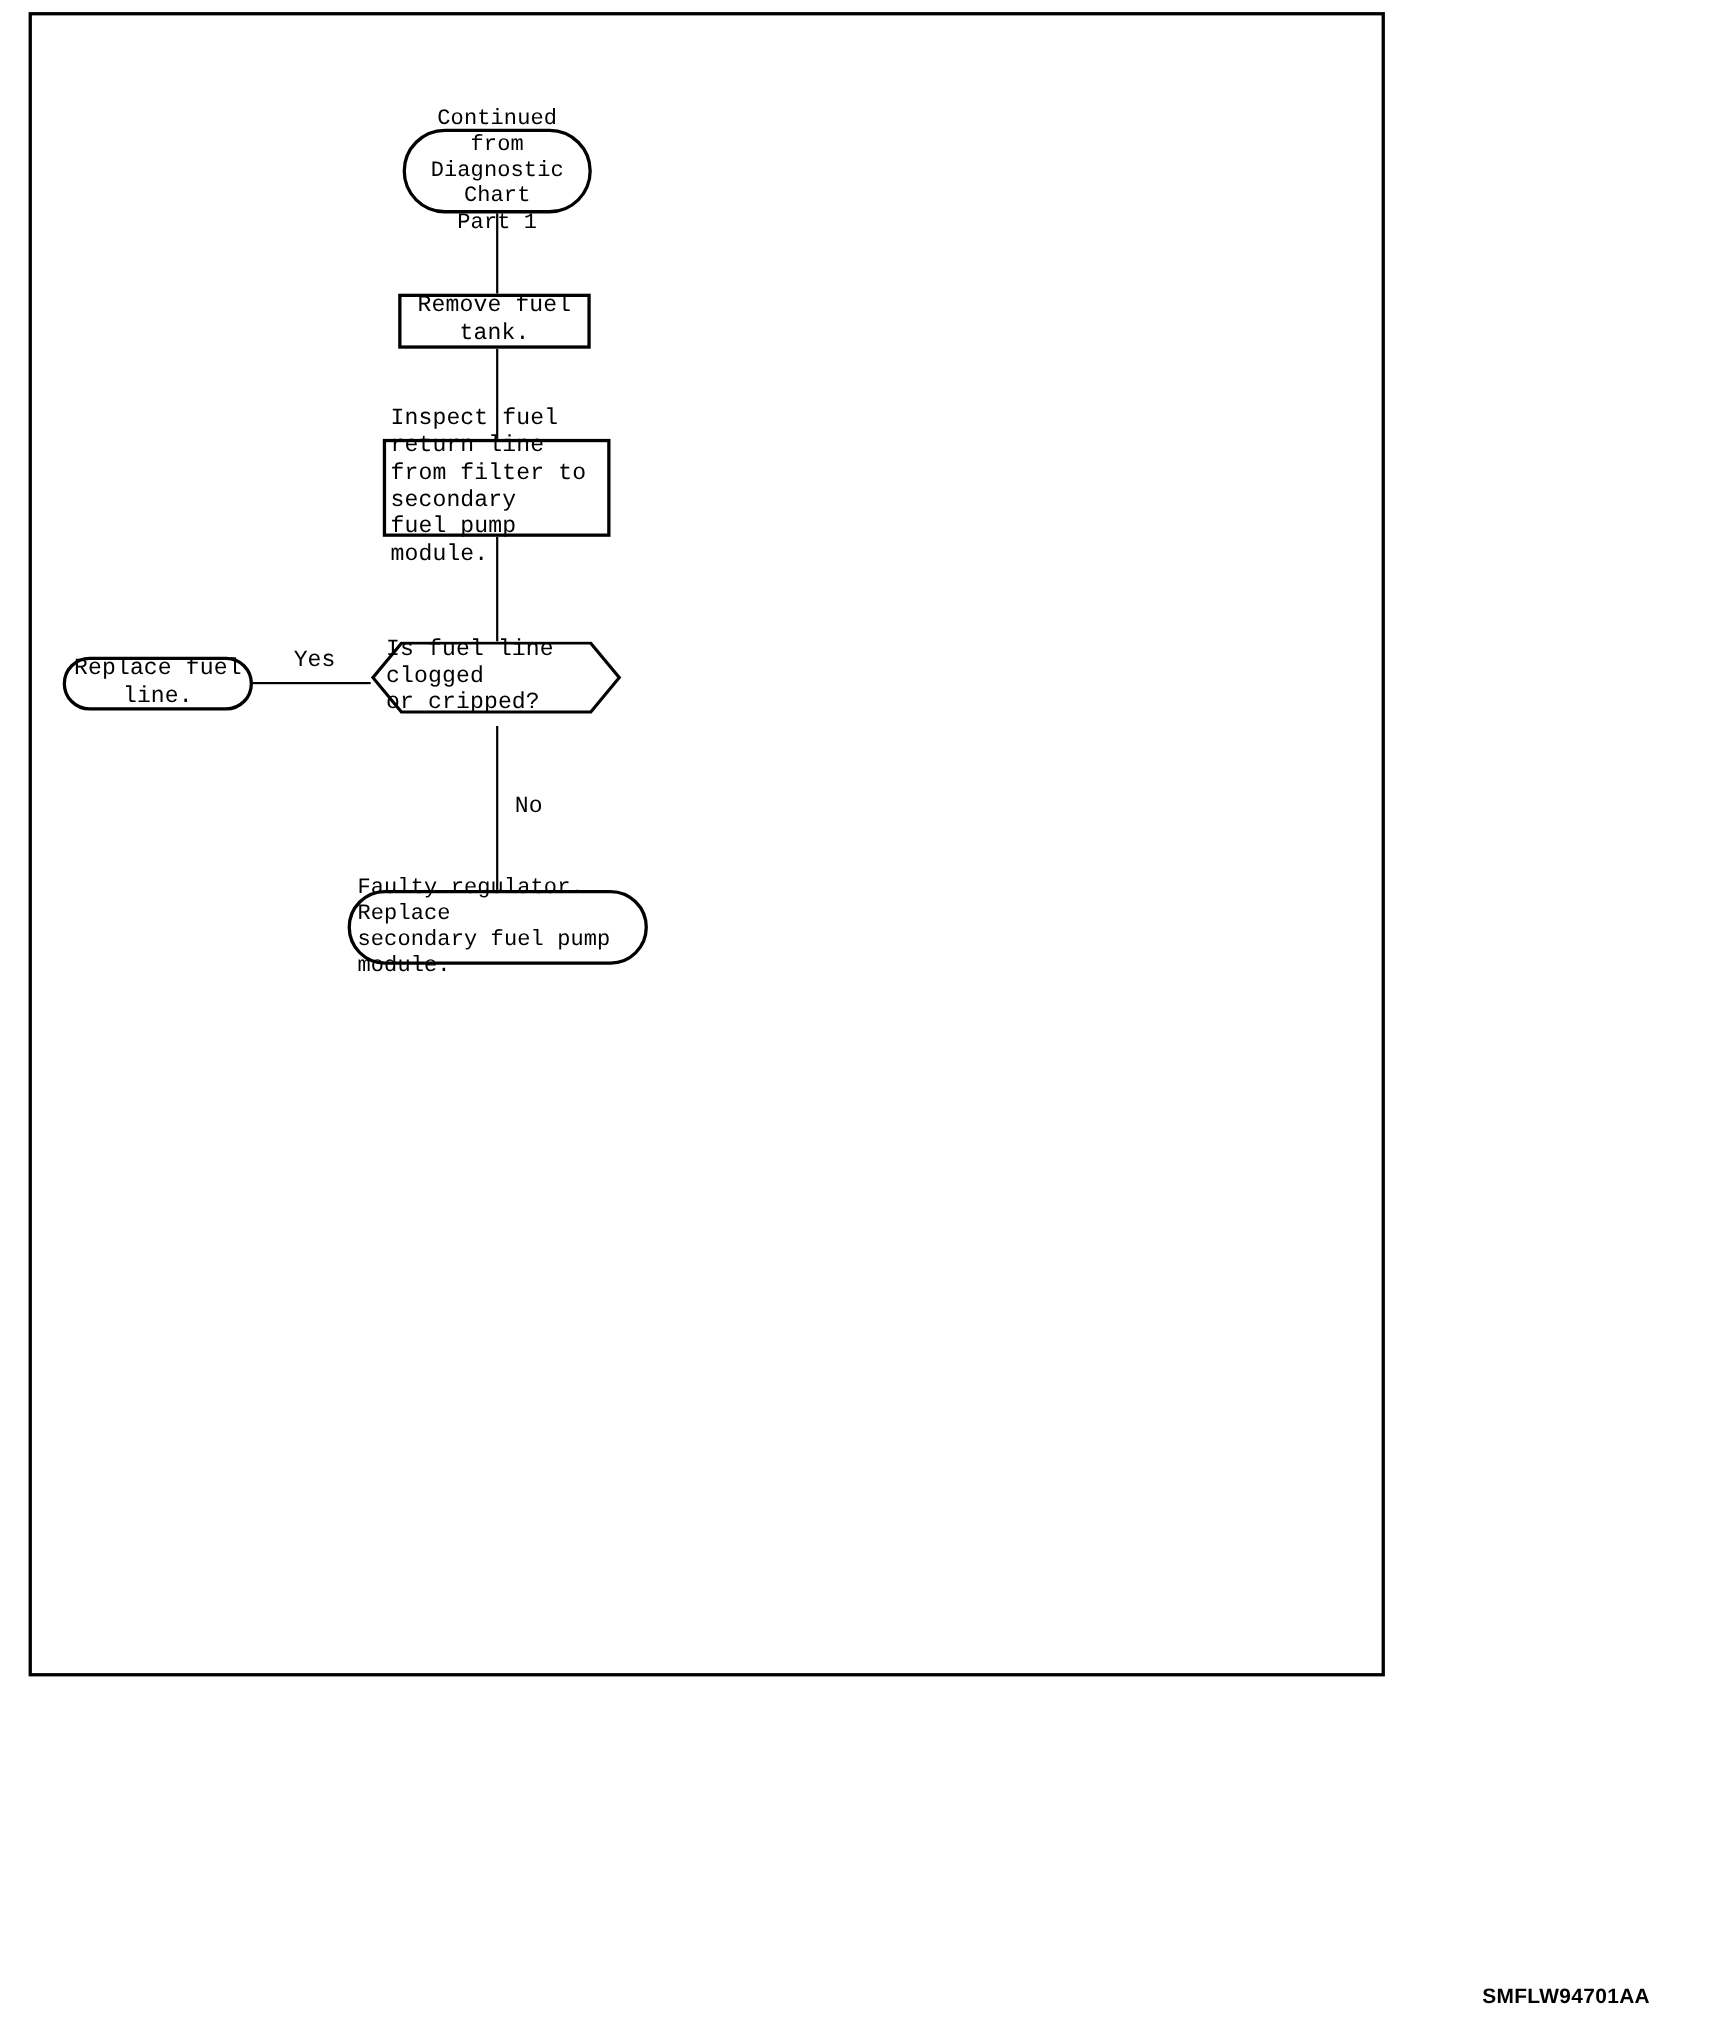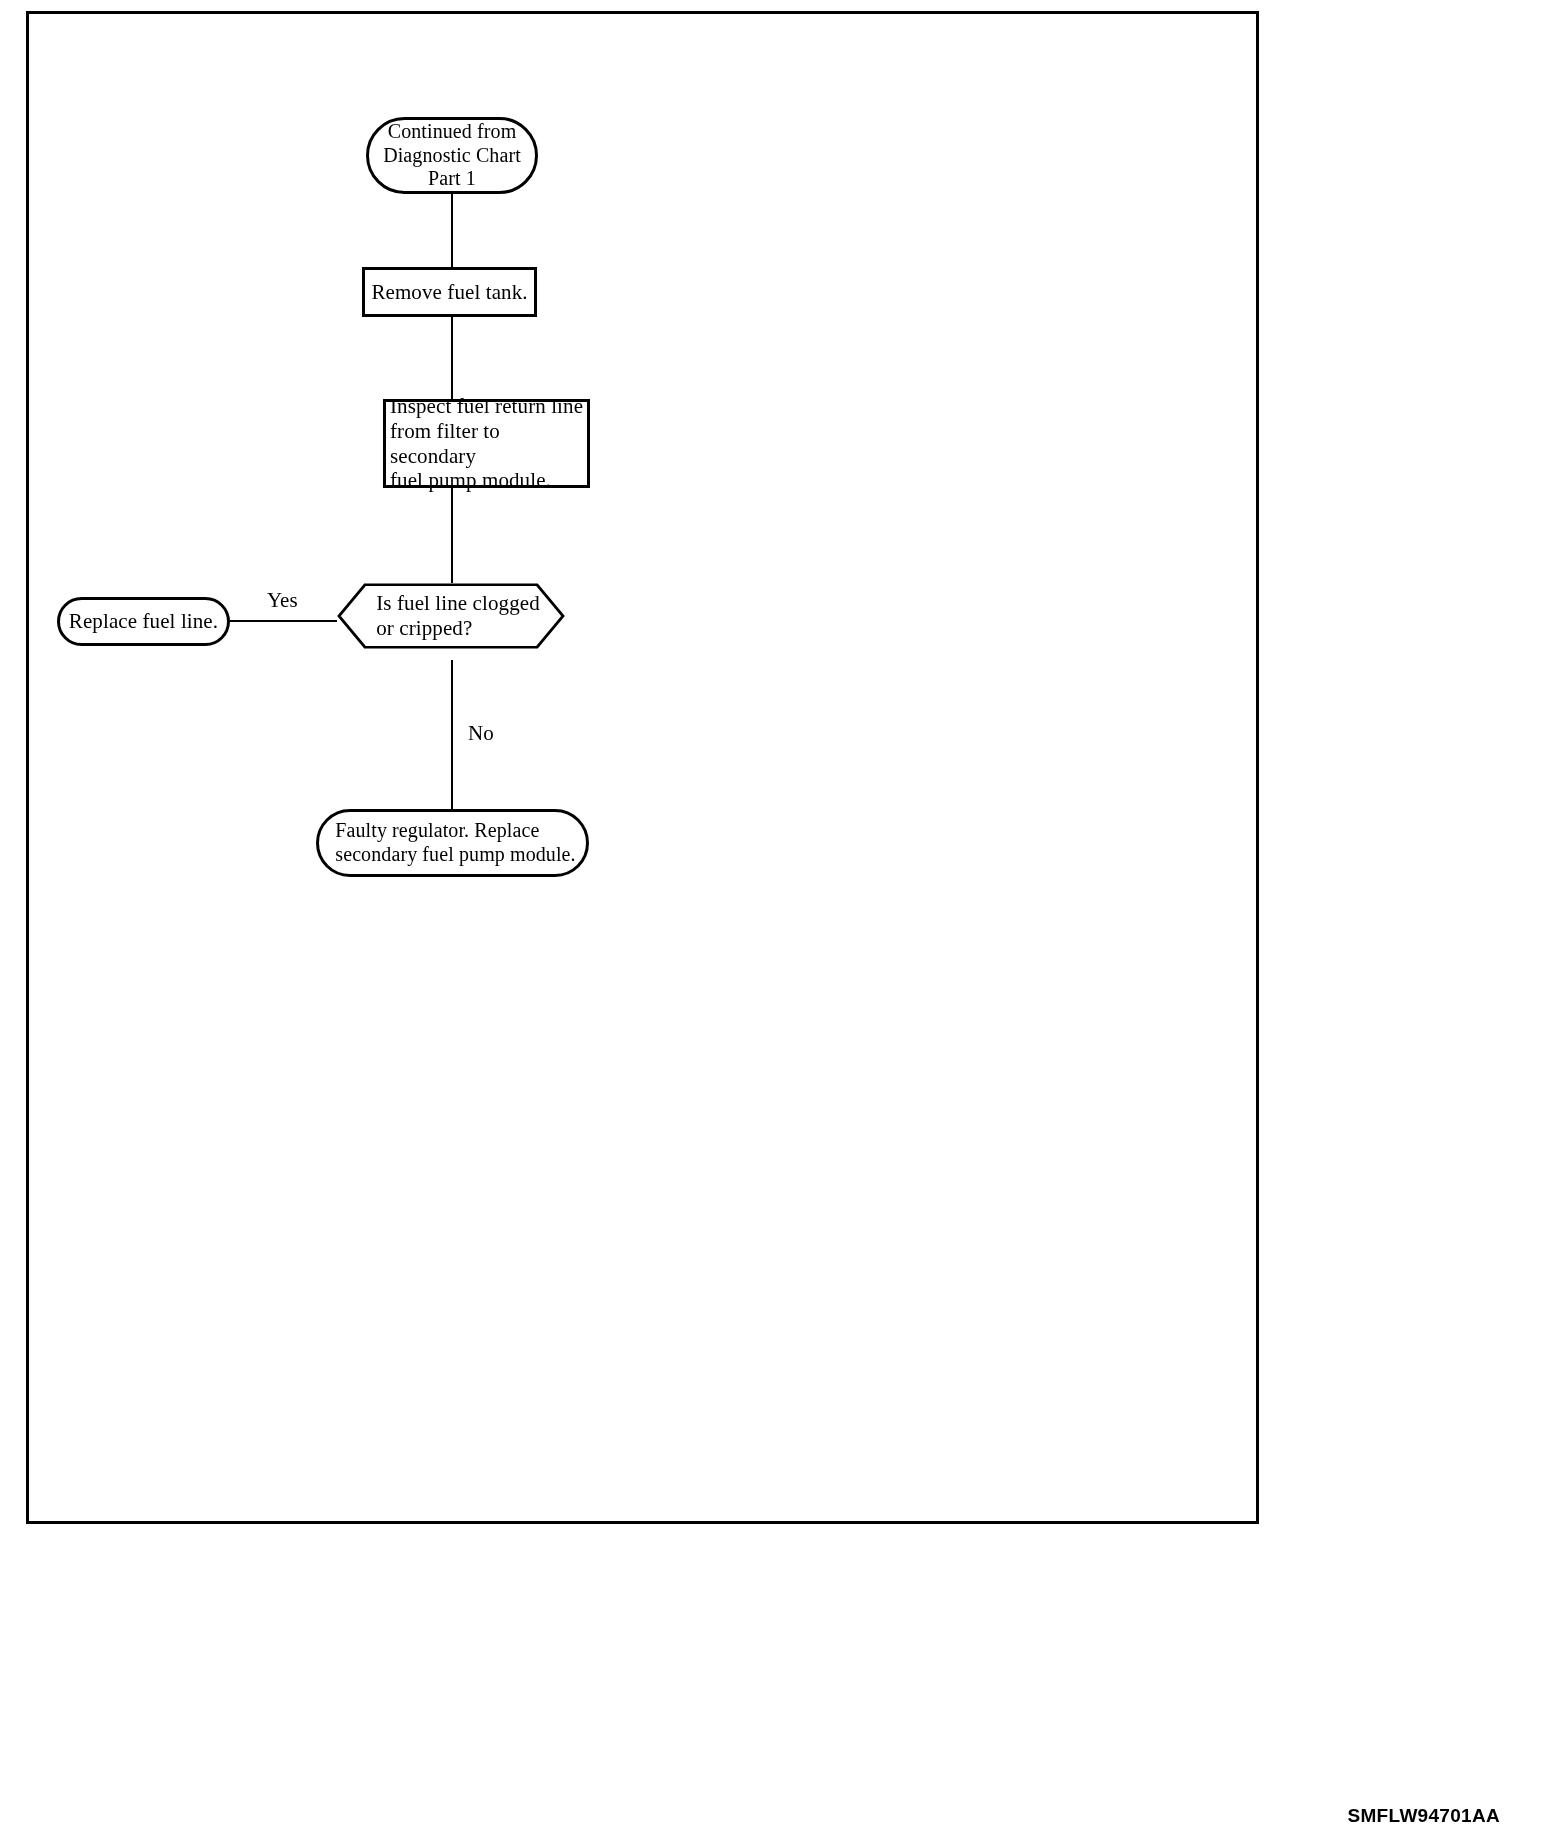--- a/index.html
+++ b/index.html
@@ -27,20 +27,21 @@
     box-sizing: border-box;
   }
 
   
   #flow-canvas {
     position: absolute;
     left: 0;
     top: 0;
     width: 1568px;
     height: 1848px;
+    font-family: Liberation Mono, monospace;
   }
 
   .node {
     position: absolute;
     box-sizing: border-box;
     display: flex;
     align-items: center;
     justify-content: center;
     text-align: center;
     background: #ffffff;
@@ -129,21 +130,21 @@
   <div class="node terminator" style="left:366px; top:117px; width:172px; height:77px;">
     <span class="node-text" style="font-size:20px;">Continued from
 Diagnostic Chart
 Part 1</span>
   </div>
 
   <div class="node process" style="left:362px; top:267px; width:175px; height:50px;">
     <span class="node-text" style="font-size:21px;">Remove fuel tank.</span>
   </div>
 
-  <div class="node process" style="left:348px; top:399px; width:207px; height:89px;margin-left:35px;">
+  <div class="node process" style="left:348px; top:399px; width:207px; height:89px;">
     <span class="node-text" style="font-size:21px; text-align:left; padding-left:4px;">Inspect fuel return line
 from filter to secondary
 fuel pump module.</span>
   </div>
 
   <div class="node decision" style="left:337px; top:583px; width:228px; height:66px;">
     <svg viewBox="0 0 228 77" preserveAspectRatio="none">
       <polygon points="28,2 200,2 226,38.5 200,75 28,75 2,38.5" fill="#ffffff" stroke="#000000" stroke-width="3"></polygon>
     </svg>
     <span class="node-text" style="font-size:21px; text-align:left; padding-left:14px;">Is fuel line clogged

